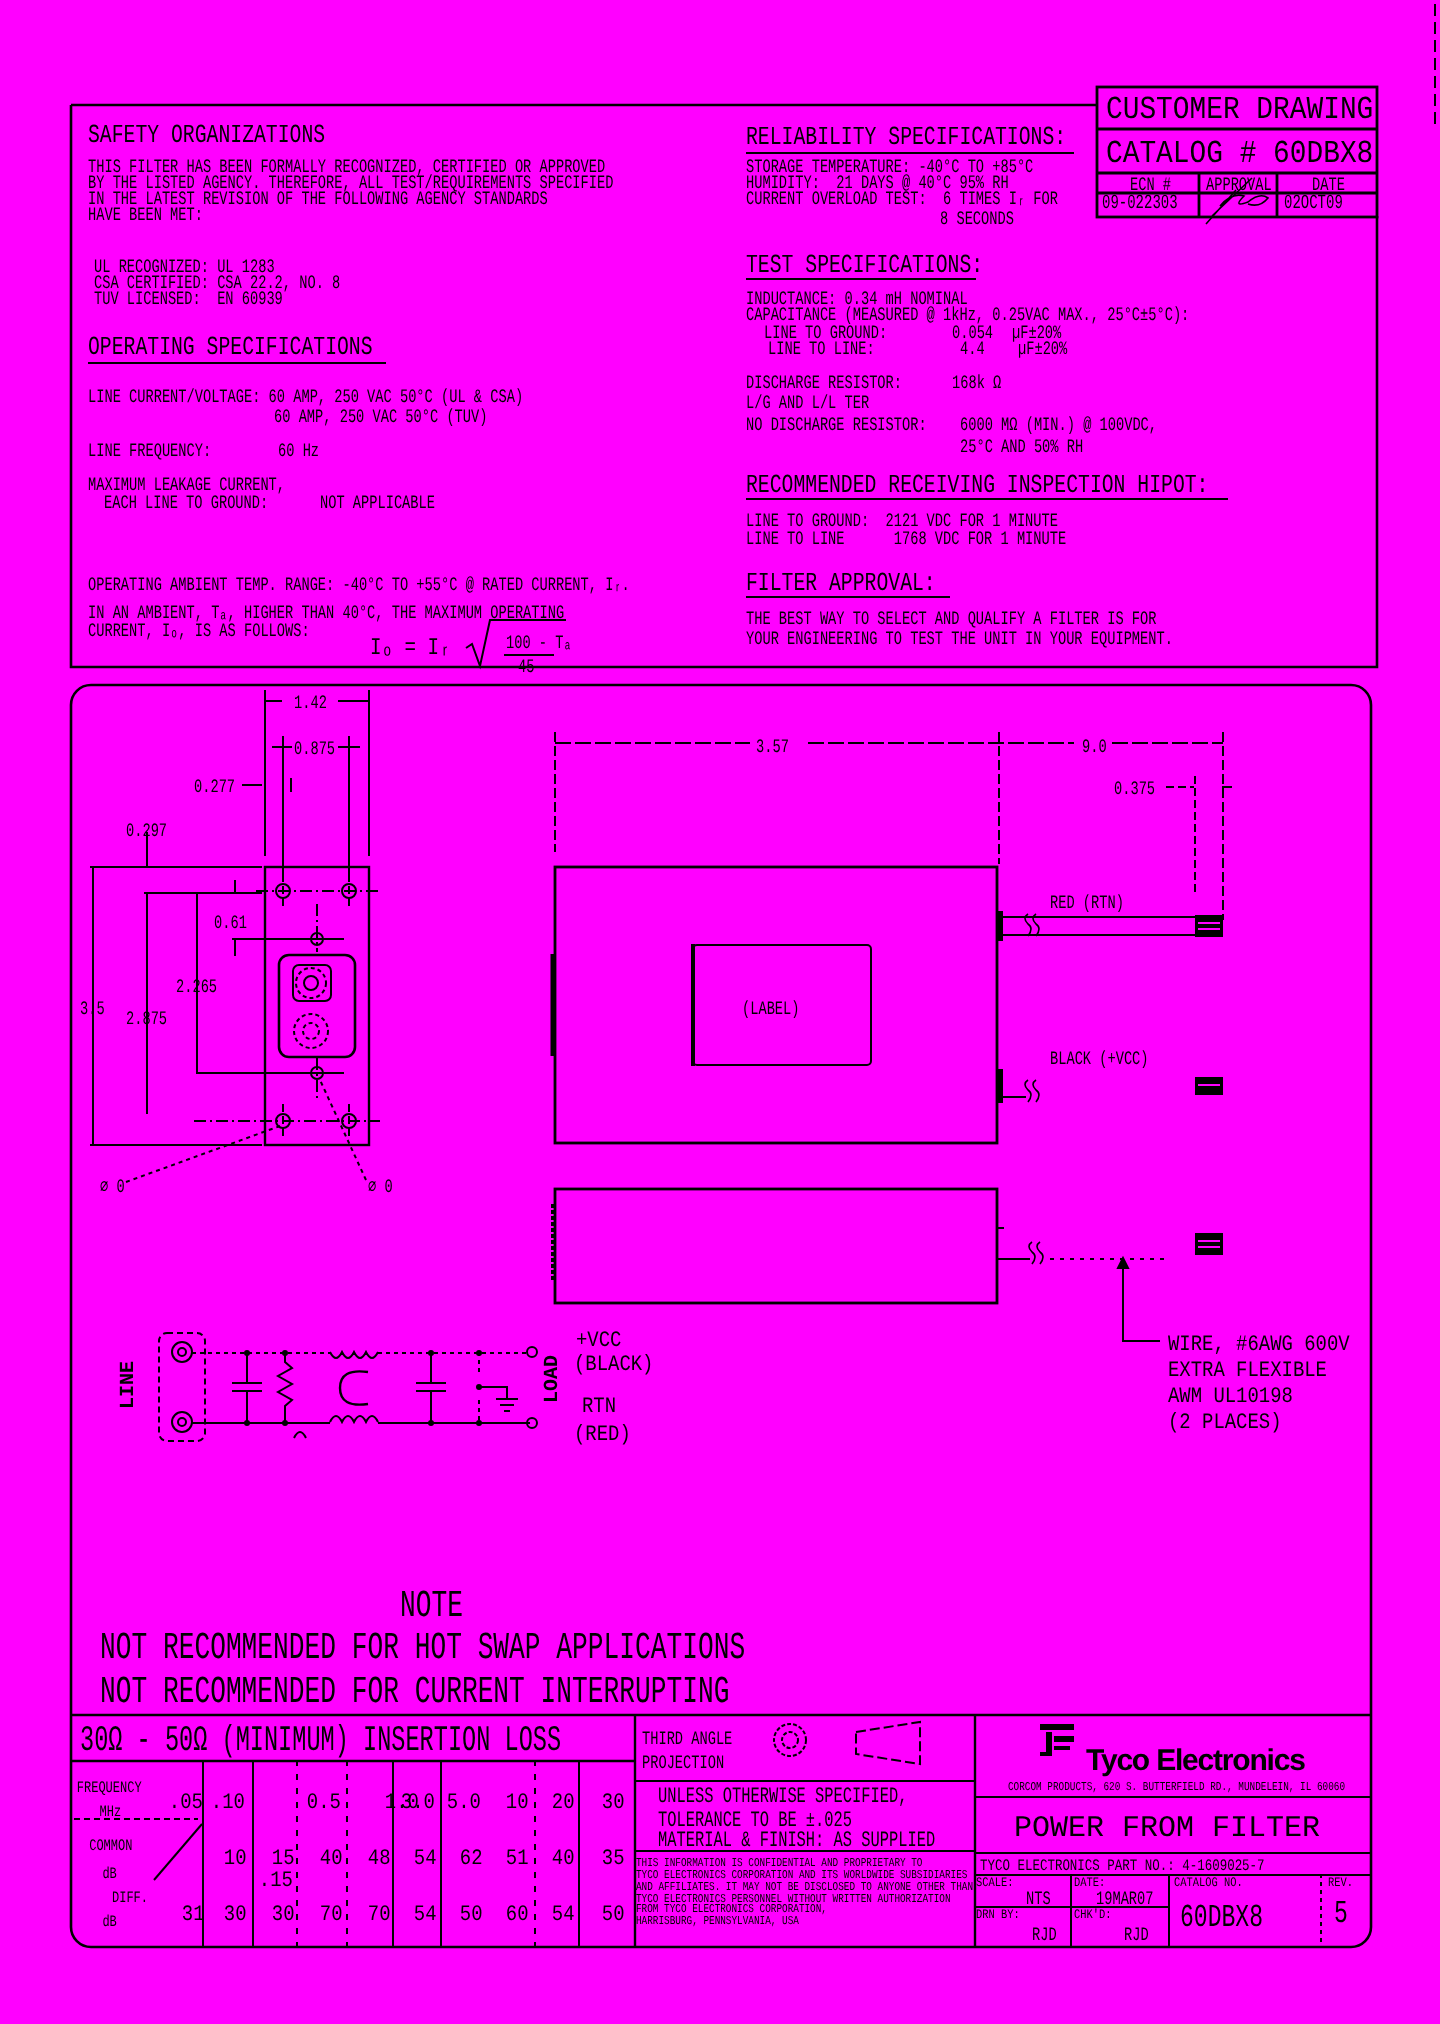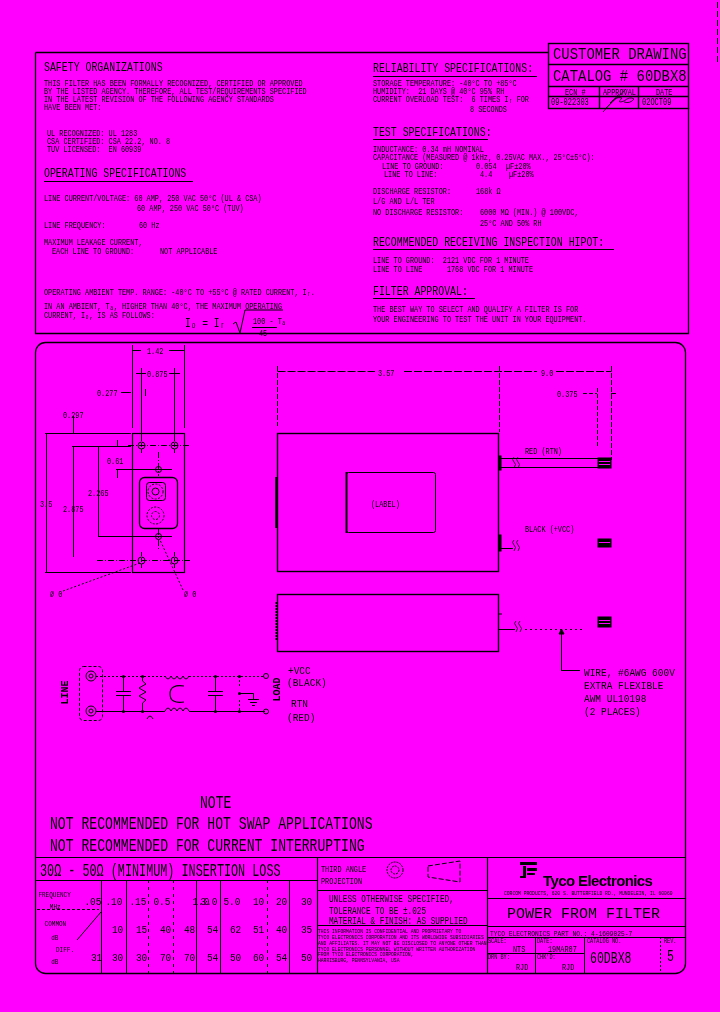--- a/index.html
+++ b/index.html
@@ -290,21 +290,21 @@
 
 <div class="lcell" style="left:33px;top:884px"><span class="x2">FREQUENCY</span></div>
 <div class="lcell" style="left:33px;top:896px"><span class="x2">MHz</span></div>
 <div class="lcell" style="left:33px;top:913px"><span class="x2">COMMON</span></div>
 <div class="lcell" style="left:33px;top:927px"><span class="x2">dB</span></div>
 <div class="lcell" style="left:43px;top:939px"><span class="x2">DIFF.</span></div>
 <div class="lcell" style="left:33px;top:951px"><span class="x2">dB</span></div>
 
 <div class="cell" style="left:81px;top:892px"><span class="m2">.05</span></div>
 <div class="cell" style="left:102px;top:892px"><span class="m2">.10</span></div>
-<div class="cell" style="left:126px;top:892px"><span class="m2">.15</span></div>
+<div class="cell" style="left:126px;top:931px"><span class="m2">.15</span></div>
 <div class="cell" style="left:150px;top:892px"><span class="m2">0.5</span></div>
 <div class="cell" style="left:189px;top:892px"><span class="m2">1.0</span></div>
 <div class="cell" style="left:197px;top:892px"><span class="m2">3.0</span></div>
 <div class="cell" style="left:220px;top:892px"><span class="m2">5.0</span></div>
 <div class="cell" style="left:243px;top:892px"><span class="m2">10</span></div>
 <div class="cell" style="left:266px;top:892px"><span class="m2">20</span></div>
 <div class="cell" style="left:291px;top:892px"><span class="m2">30</span></div>
 
 <div class="cell" style="left:81px;top:920px"><span class="m2"></span></div>
 <div class="cell" style="left:102px;top:920px"><span class="m2">10</span></div>

